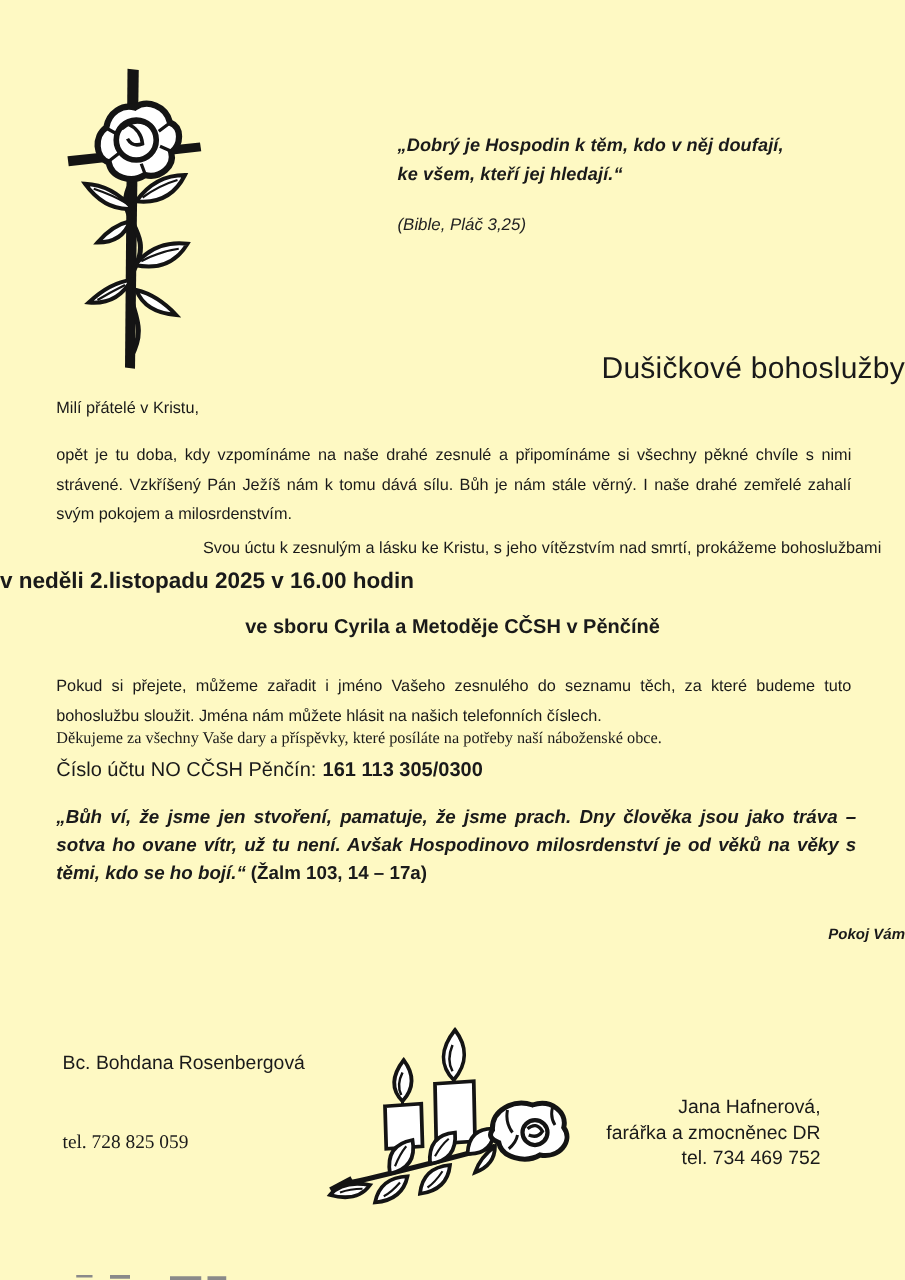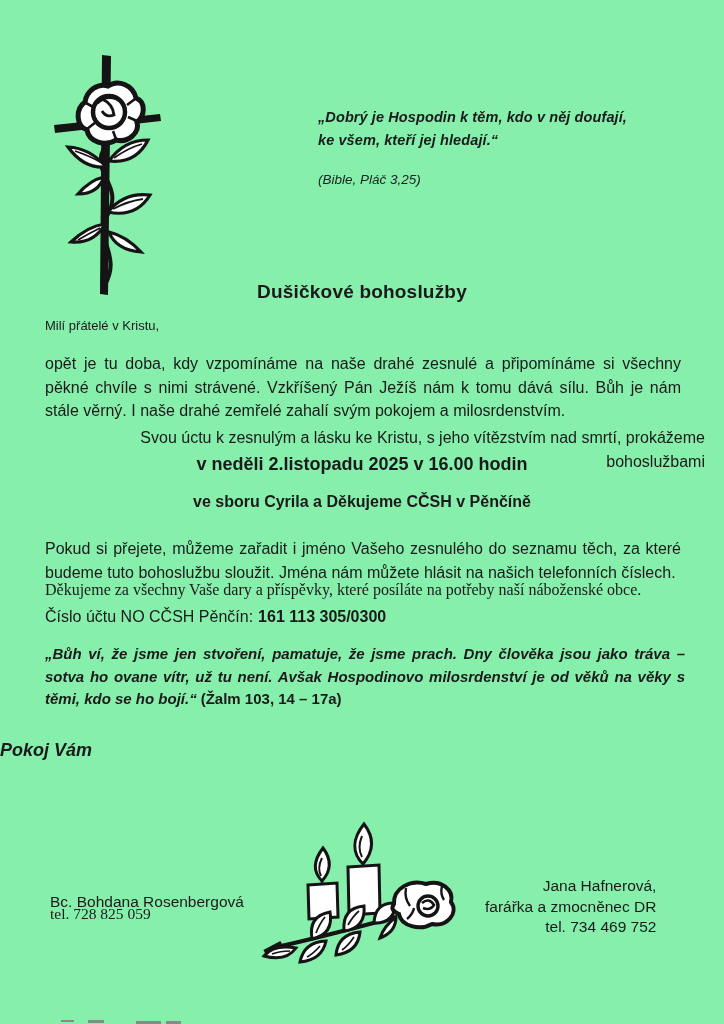--- a/index.html
+++ b/index.html
@@ -4,83 +4,83 @@
 <style>
   html, body { margin: 0; padding: 0; }
   body {
     width: 724px; height: 1024px;
     background: #e9e9e9;
     font-family: "Liberation Sans", sans-serif;
   }
   .page {
     position: relative;
     width: 724px; height: 1024px;
-    background: #86efac;
+    background: #fef9c3;
     color: #1a1a1a;
     overflow: hidden;
   }
   .abs { position: absolute; }
 
   
   .header-quote {
     left: 318px; top: 106px; width: 345px;
     font-size: 14.5px; font-weight: bold; font-style: italic;
     line-height: 23px; letter-spacing: 0.1px;
   }
   .header-quote-source {
     left: 318px; top: 172px;
     font-size: 13.5px; font-style: italic; color: #222;
   }
 
   .doc-title {
     left: 0; top: 281px; width: 724px;
-    text-align: center;
-    font-size: 19px; font-weight: bold; letter-spacing: 0.2px;
+    text-align: right;
+    font-size: 24px; font-weight: normal; letter-spacing: 0.2px;
   }
 
   .greeting { left: 45px; top: 318px; font-size: 13px; }
 
   .para {
     left: 45px; width: 636px;
-    font-size: 16px; line-height: 23.5px;
+    font-size: 13px; line-height: 23.5px;
     text-align: justify;
   }
   .para-intro   { top: 352px; }
   .para-tribute { top: 426px; text-align: right; width: 660px; }
   .para-names   { top: 525px; margin-top: 12px; }
   .para-thanks  { top: 578px; text-align: left; width: 660px; font-family: Liberation Serif, serif; }
 
   .service-datetime {
-    left: 0; top: 454px; width: 724px; text-align: center;
+    left: 0; top: 454px; width: 724px; text-align: left;
     font-size: 18px; font-weight: bold;
   }
   .service-place {
     left: 0; top: 493px; width: 724px; text-align: center;
     font-size: 16px; font-weight: bold;
   }
 
   .account-line { left: 45px; top: 608px; font-size: 16px; }
   .account-number { font-weight: bold; margin-left: 5px; }
 
   .psalm {
     left: 45px; top: 643px; width: 640px;
     font-size: 15px; font-weight: bold; font-style: italic;
     line-height: 22.5px; text-align: justify;
   }
   .psalm-source {
     font-weight: bold; font-style: normal; margin-left: 4px;
   }
 
   .farewell {
-    left: 0; top: 740px; width: 724px; text-align: left;
-    font-size: 18px; font-weight: bold; font-style: italic;
+    left: 0; top: 740px; width: 724px; text-align: right;
+    font-size: 12px; font-weight: bold; font-style: italic;
   }
 
   .sig { font-size: 15.5px; }
-  .sig-left-name  { left: 50px; top: 893px; }
+  .sig-left-name  { left: 50px; top: 842px; }
   .sig-left-phone { left: 50px; top: 905px; font-family: Liberation Serif, serif; }
   .sig-right { left: 485px; top: 876px; line-height: 20.5px; text-align: right; }
 
   .scan-artifact { background: #8a8a8a; }
 
   svg { display: block; }
 </style>
 </head>
 <body>
 
@@ -126,21 +126,21 @@
   <div class="abs doc-title">Dušičkové bohoslužby</div>
 
   <div class="abs greeting">Milí přátelé v Kristu,</div>
 
   <div class="abs para para-intro">opět je tu doba, kdy vzpomínáme na naše drahé zesnulé a připomínáme si všechny pěkné chvíle s nimi strávené. Vzkříšený Pán Ježíš nám k tomu dává sílu. Bůh je nám stále věrný. I naše drahé zemřelé zahalí svým pokojem a milosrdenstvím.</div>
 
   <div class="abs para para-tribute">Svou úctu k zesnulým a lásku ke Kristu, s jeho vítězstvím nad smrtí, prokážeme bohoslužbami</div>
 
   <div class="abs service-datetime">v neděli 2.listopadu 2025 v 16.00 hodin</div>
 
-  <div class="abs service-place">ve sboru Cyrila a Děkujeme CČSH v Pěnčíně</div>
+  <div class="abs service-place">ve sboru Cyrila a Metoděje CČSH v Pěnčíně</div>
 
   <div class="abs para para-names">Pokud si přejete, můžeme zařadit i jméno Vašeho zesnulého do seznamu těch, za které budeme tuto bohoslužbu sloužit. Jména nám můžete hlásit na našich telefonních číslech.</div>
 
   <div class="abs para para-thanks">Děkujeme za všechny Vaše dary a příspěvky, které posíláte na potřeby naší náboženské obce.</div>
 
   <div class="abs account-line">
     <span>Číslo účtu NO CČSH Pěnčín:</span><span class="account-number">161 113 305/0300</span>
   </div>
 
   <div class="abs psalm">

